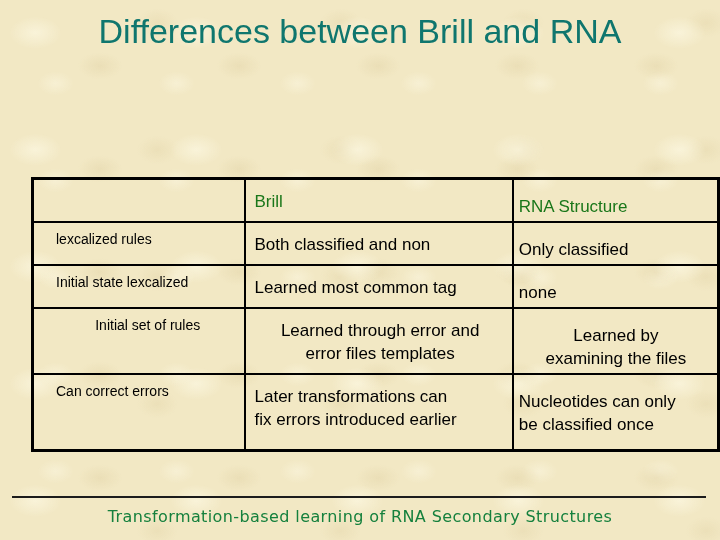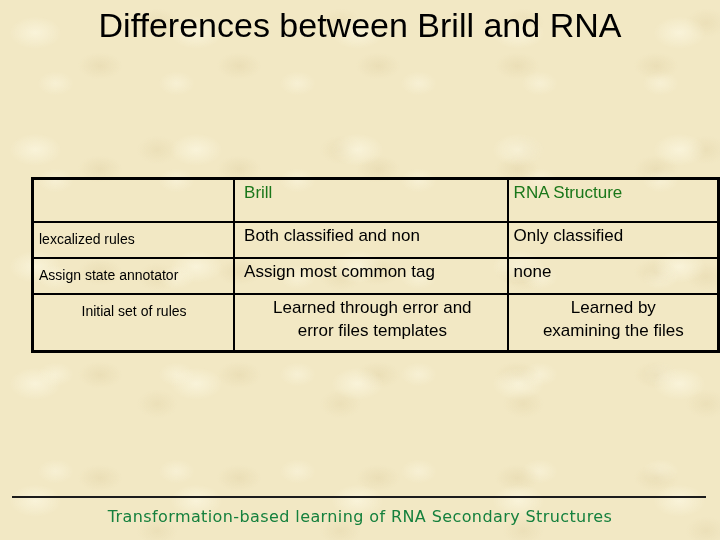--- a/index.html
+++ b/index.html
@@ -8,38 +8,38 @@
     font-family:"Liberation Sans",sans-serif;
     background-color:#f2e8c4;
     background-image:
       radial-gradient(ellipse 42px 26px at 22% 28%, rgba(255,252,234,0.55), transparent 62%),
       radial-gradient(ellipse 36px 22px at 72% 64%, rgba(221,205,158,0.35), transparent 62%),
       radial-gradient(ellipse 30px 20px at 46% 86%, rgba(255,252,234,0.40), transparent 60%),
       radial-gradient(ellipse 34px 24px at 86% 18%, rgba(221,205,158,0.30), transparent 60%);
     background-size:161px 117px, 139px 103px, 121px 97px, 183px 127px;
   }
   .title{
-    position:absolute;left:0;top:4px;width:720px;
-    text-align:center;color:#000000;
+    position:absolute;left:0;top:10px;width:720px;
+    text-align:center;color:#0f766e;
     font-size:34px;line-height:42px;font-weight:400;
   }
   table.cmp{
     position:absolute;left:31px;top:177px;
     border-collapse:collapse;table-layout:fixed;
     border:3px solid #000;
     color:#000;
   }
   table.cmp td{
     border:2px solid #000;
     vertical-align:top;
     overflow:hidden;
   }
-  td.c1{width:196px;font-size:14px;padding:7px 4px 3px 5px;line-height:18px;}
-  td.c2{width:265px;font-size:17px;padding:1px 6px 3px 9px;line-height:23px;}
-  td.c3{width:205px;font-size:17px;padding:1px 4px 3px 5px;line-height:23px;}
+  td.c1{width:196px;font-size:14px;padding:7px 4px 3px 22px;line-height:18px;}
+  td.c2{width:265px;font-size:17px;padding:10px 6px 3px 9px;line-height:23px;}
+  td.c3{width:205px;font-size:17px;padding:15px 4px 3px 5px;line-height:23px;}
   tr.hdr td{color:#1a771a;font-size:17px;}
   tr.r-hdr{height:43px;}
   tr.r1{height:36px;}
   tr.r2{height:36px;}
   tr.r3{height:58px;text-align:center;}
   tr.r4{height:76px;}
   .footer-line{
     position:absolute;left:12px;top:496px;width:694px;height:0;
     border-top:2px solid #1c1c1c;
   }
@@ -70,39 +70,52 @@
     </td>
     <td class="c2">
       <div>Both classified and non</div>
     </td>
     <td class="c3">
       <div>Only classified</div>
     </td>
   </tr>
   <tr class="r2">
     <td class="c1">
-      <div>Assign state annotator</div>
+      <div>Initial state lexcalized</div>
     </td>
     <td class="c2">
-      <div>Assign most common tag</div>
+      <div>Learned most common tag</div>
     </td>
     <td class="c3">
       <div>none</div>
     </td>
   </tr>
   <tr class="r3">
     <td class="c1">
       <div>Initial set of rules</div>
     </td>
     <td class="c2">
       <div>Learned through error and</div>
       <div>error files templates</div>
     </td>
     <td class="c3">
       <div>Learned by</div>
       <div>examining the files</div>
     </td>
   </tr>
+  <tr class="r4">
+    <td class="c1">
+      <div>Can correct errors</div>
+    </td>
+    <td class="c2">
+      <div>Later transformations can</div>
+      <div>fix errors introduced earlier</div>
+    </td>
+    <td class="c3">
+      <div>Nucleotides can only</div>
+      <div>be classified once</div>
+    </td>
+  </tr>
 </tbody>
   </table>
 
 <div class="footer-line"></div>
 <div class="footer-text">Transformation-based learning of RNA Secondary Structures</div>
 
 </body></html>

